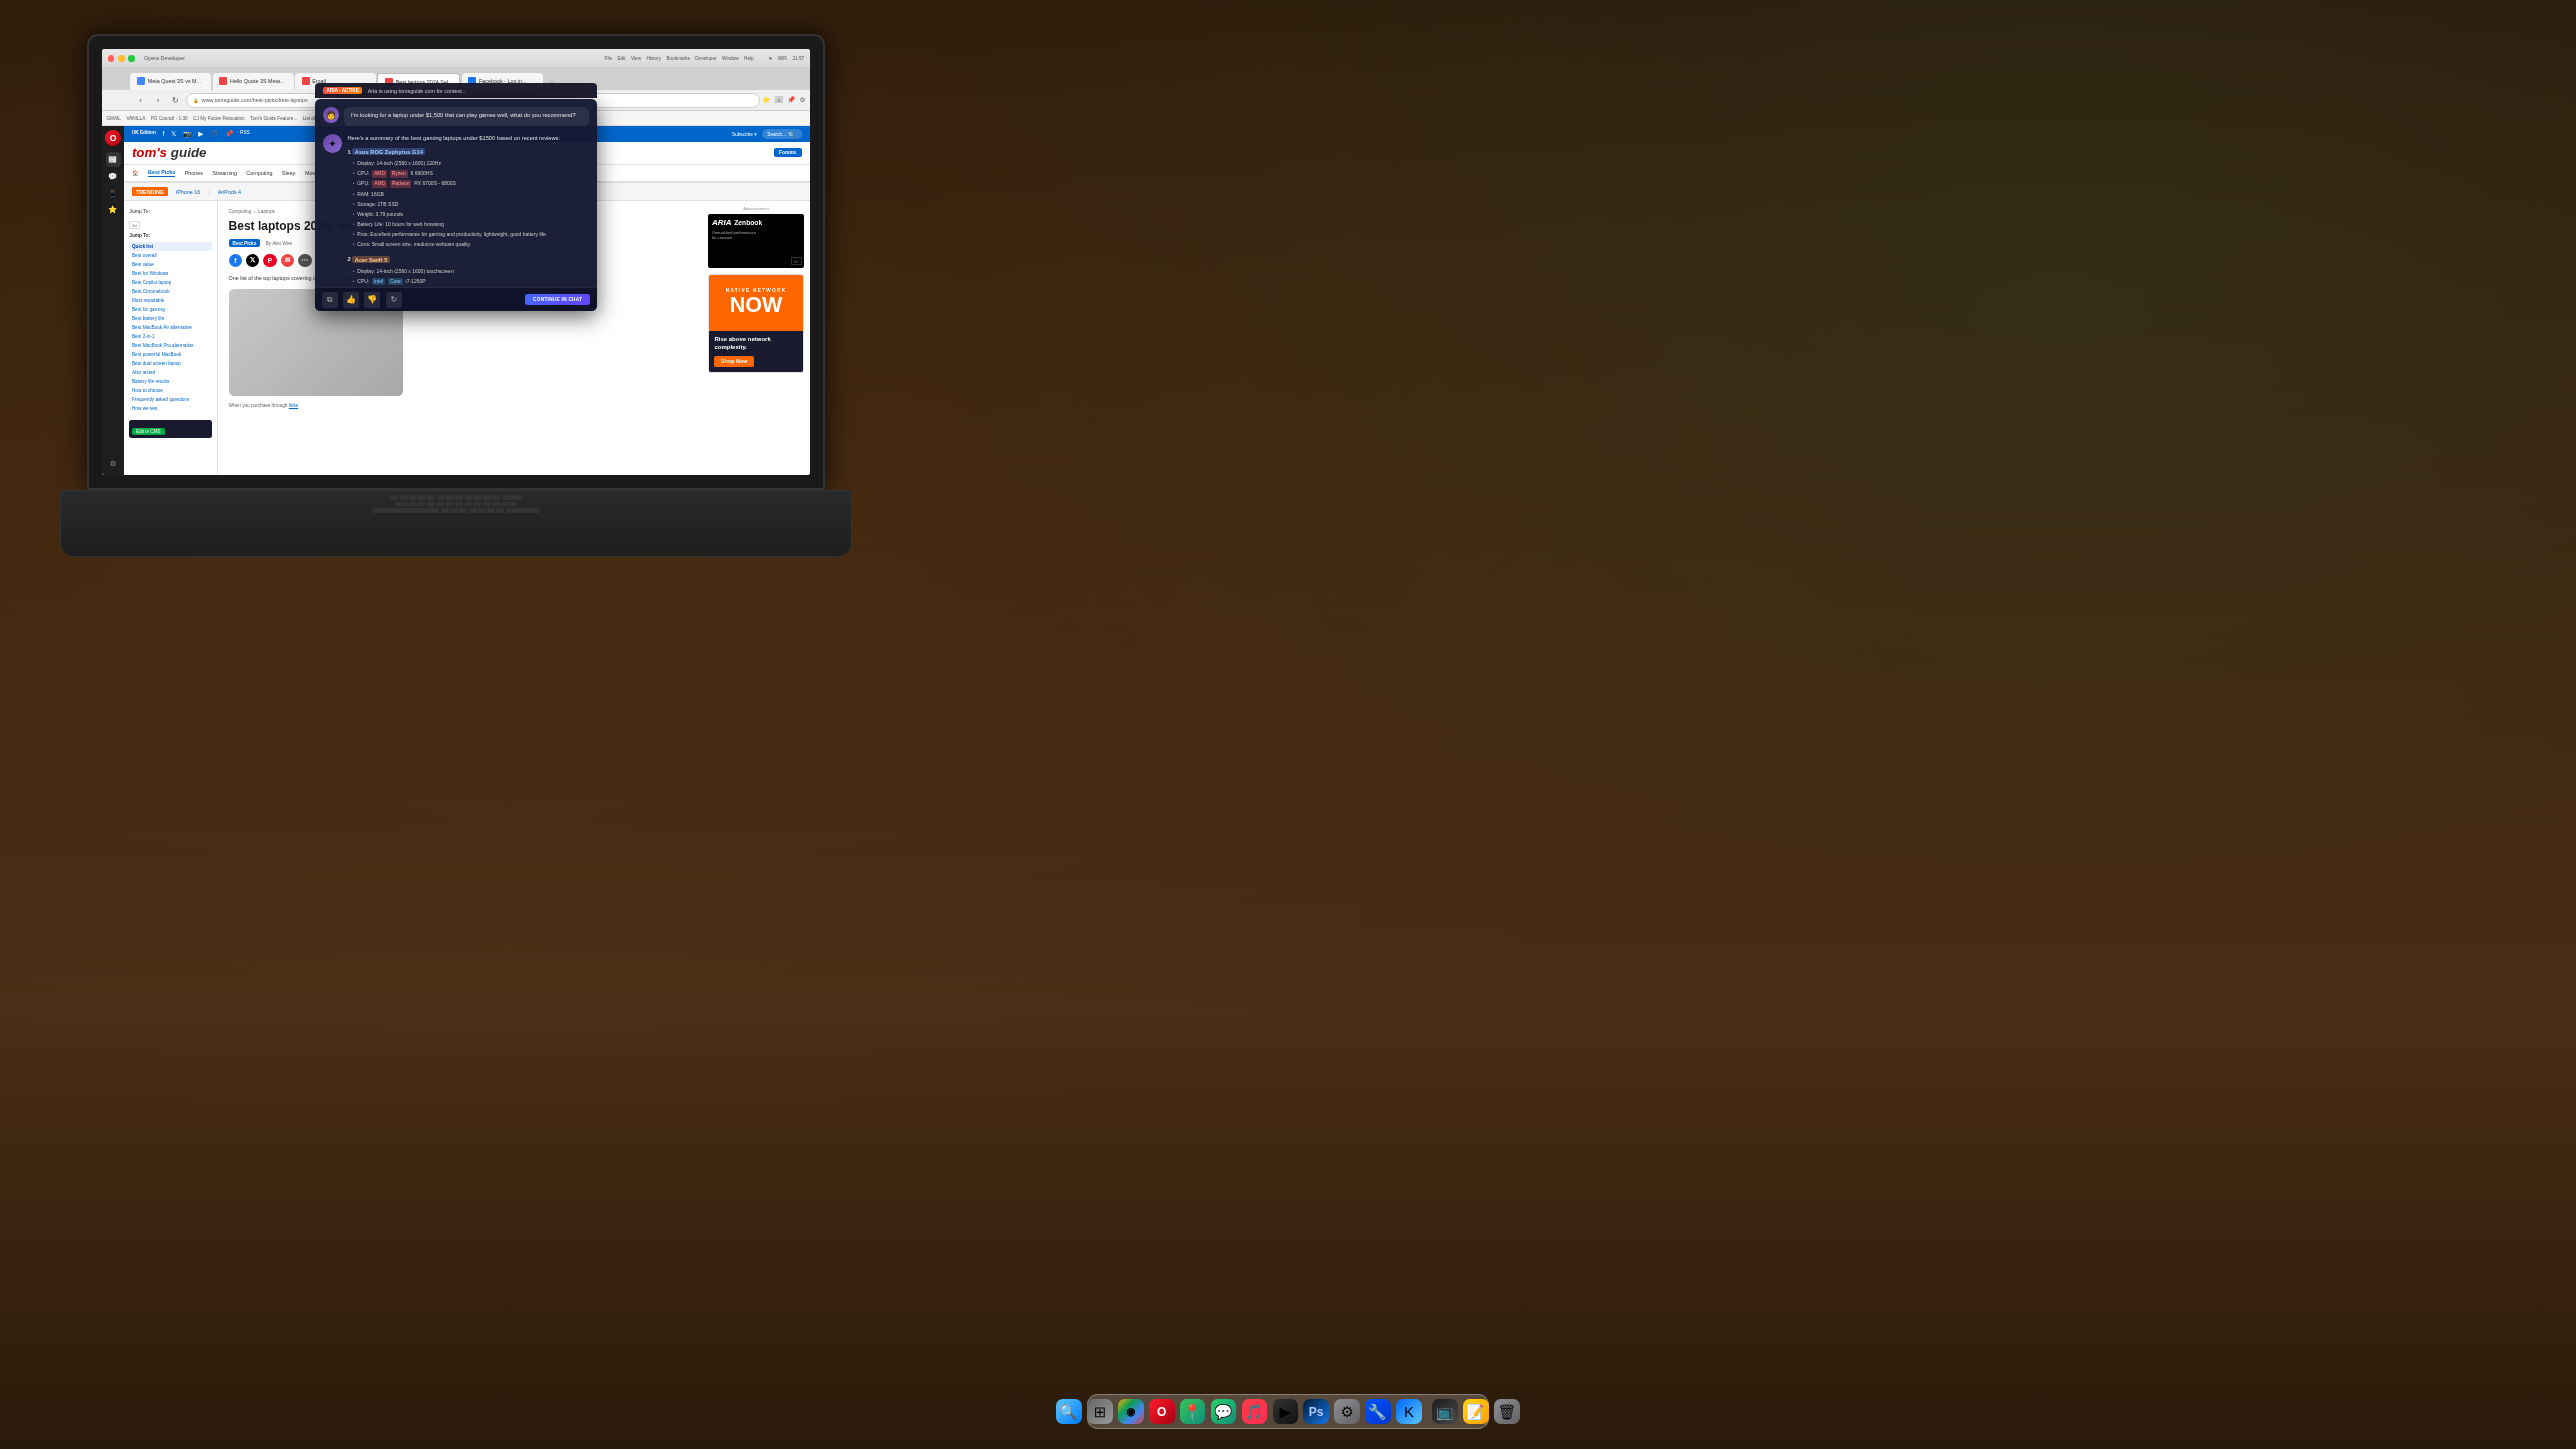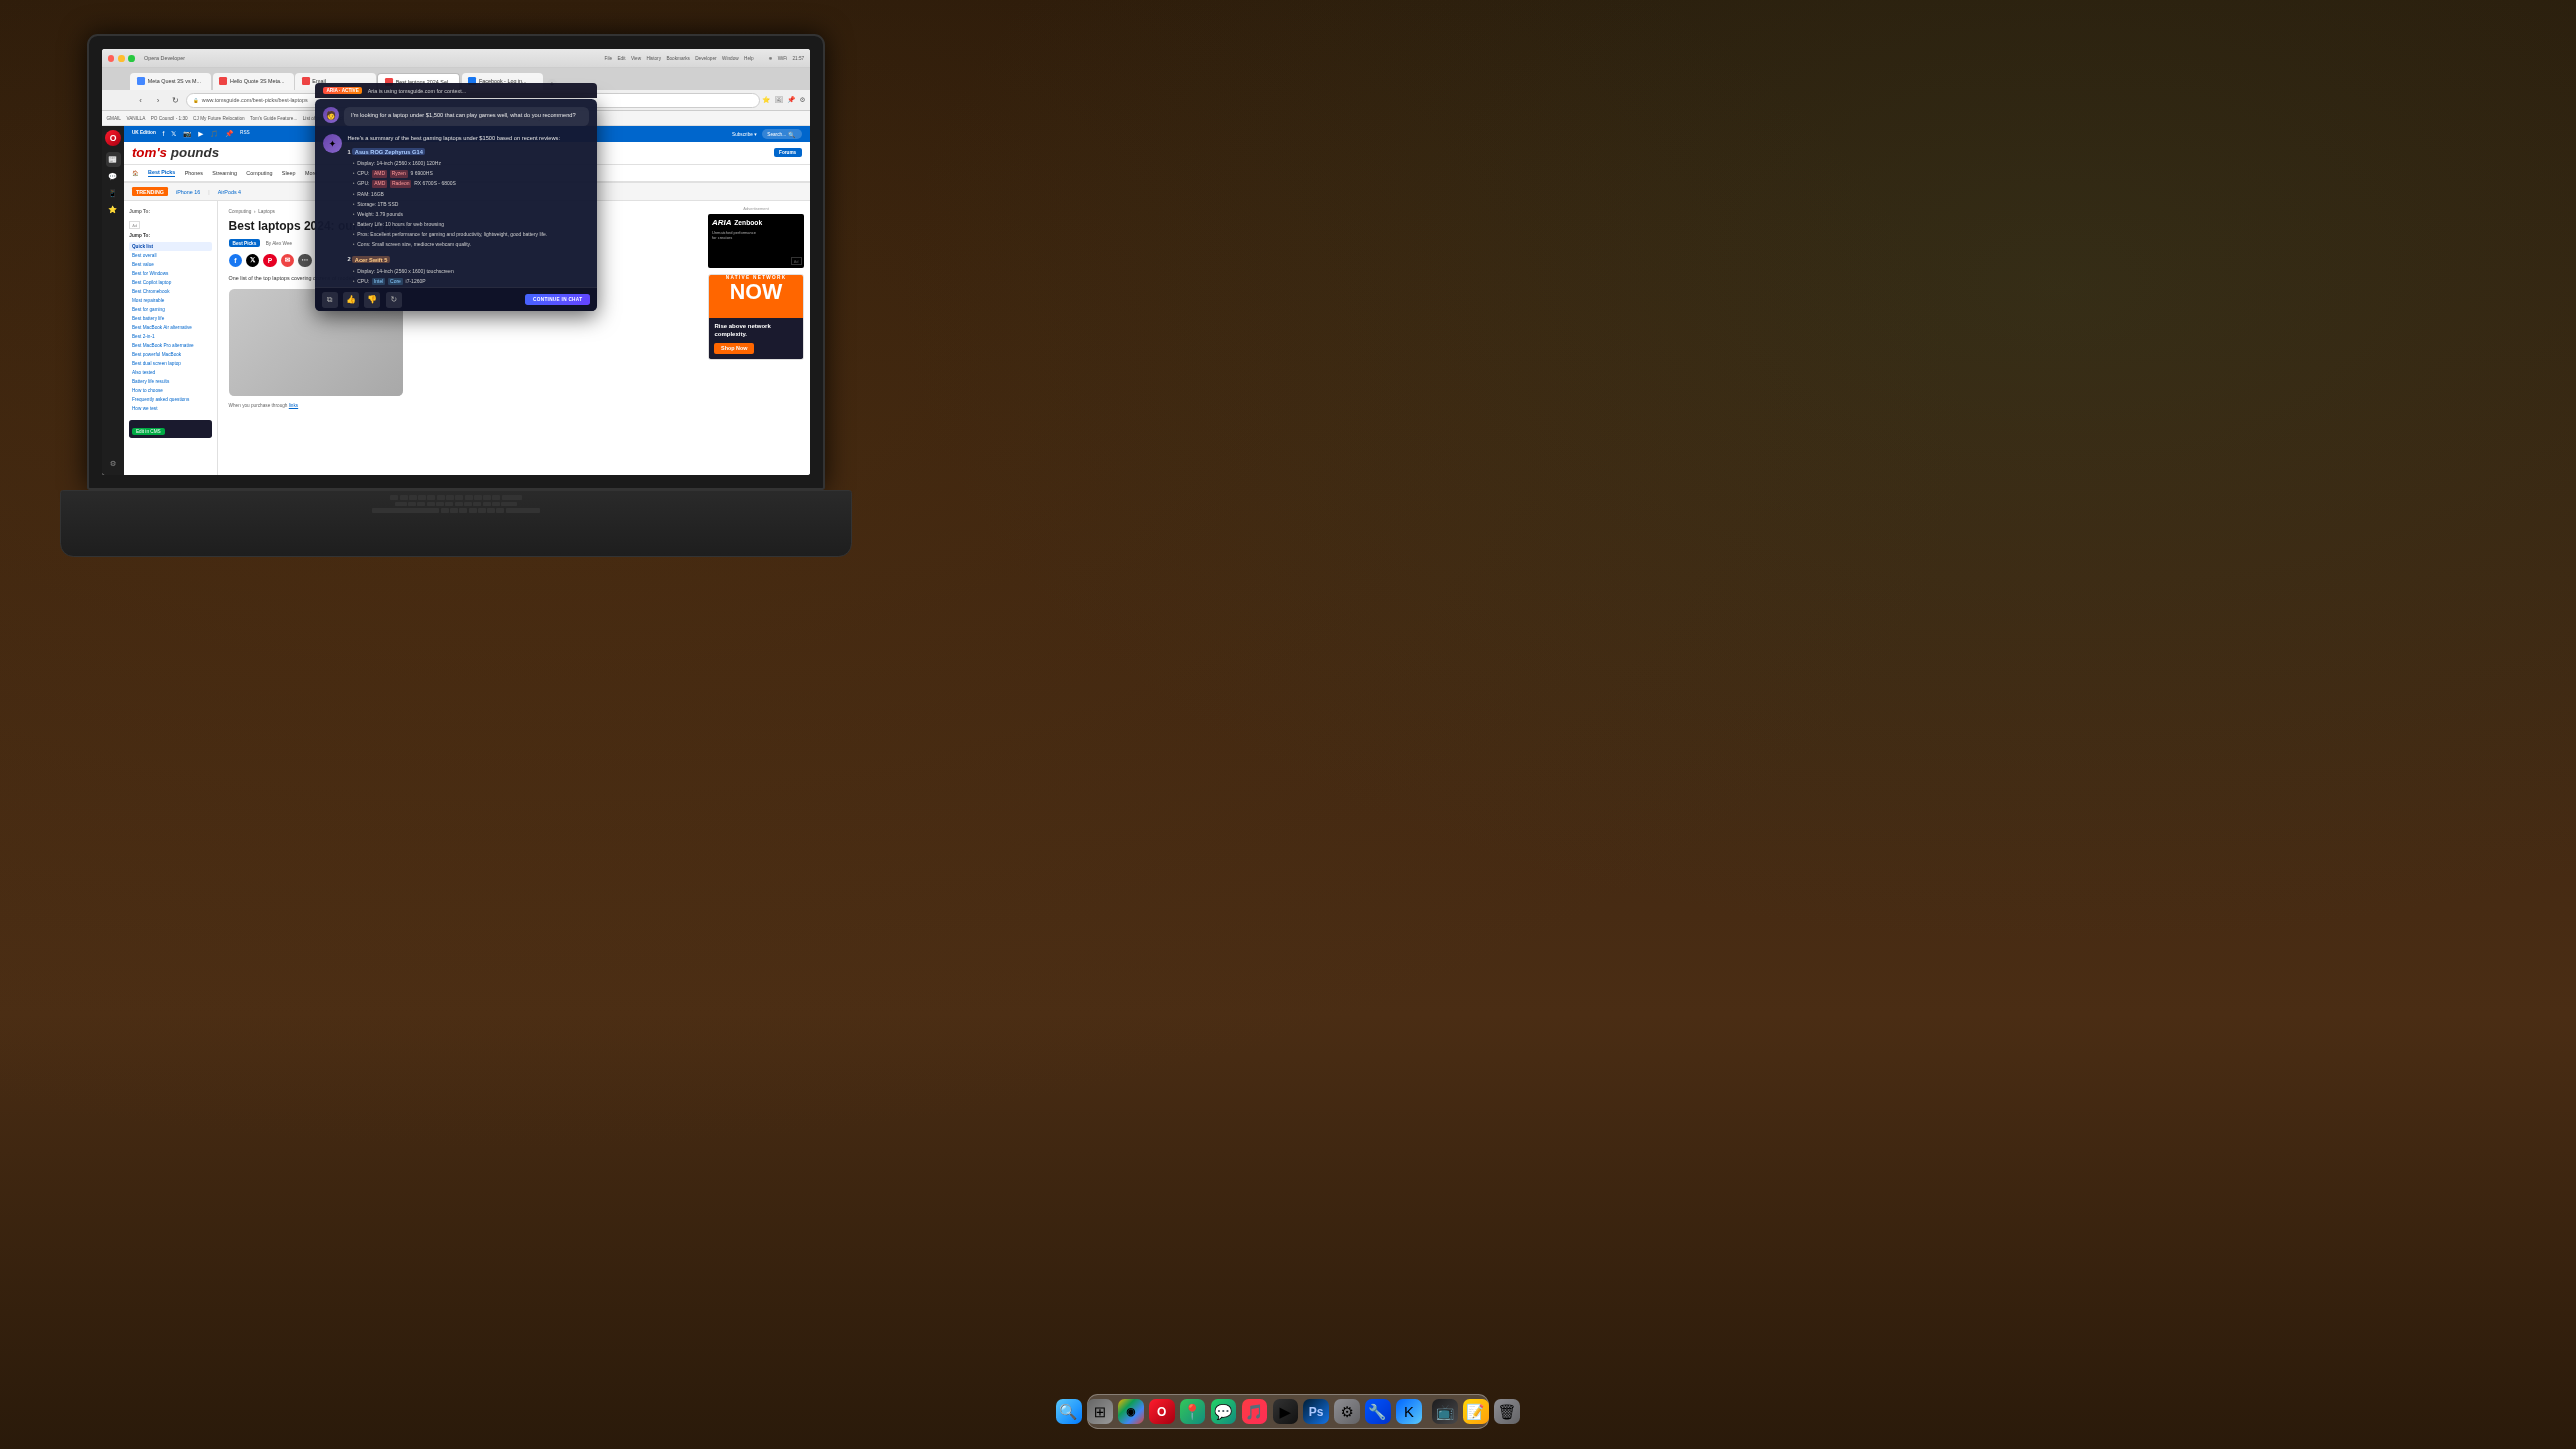--- a/index.html
+++ b/index.html
@@ -352,23 +352,23 @@
     
     .now-ad {
       background: #fff;
       border: 0.7px solid #e0e0e0;
       border-radius: 2.7px;
       overflow: hidden;
     }
 
     .now-ad-top {
       background: #ff6600;
-      height: 43px;
-      display: flex;
-      align-items: flex-start;
+      height: 56px;
+      display: flex;
+      align-items: center;
       justify-content: center;
     }
 
     .now-text {
       font-size: 21.5px;
       font-weight: 900;
       color: #fff;
     }
 
     .now-ad-content {
@@ -802,21 +802,21 @@
                   <span style="font-size:4.7px; color:white;">Subscribe ▾</span>
                   <div style="display:flex; align-items:center; gap:2.7px; background:rgba(255,255,255,0.2); border-radius:8px; padding:1.3px 5.4px;">
                     <span style="font-size:4.7px; color:white;">Search...</span>
                     <span style="font-size:6px; color:white;">🔍</span>
                   </div>
                 </div>
               </div>
 
               <div style="display:flex; align-items:center; justify-content:space-between; padding:2.7px 8px; height:21.5px;">
                 <div style="font-size:13.4px; font-weight:900; color:#cc0000; font-style:italic;">
-                  tom's <span style="color:#333;">pounds</span>
+                  tom's <span style="color:#333;">guide</span>
                 </div>
                 <div class="forums-btn">Forums</div>
               </div>
 
               <div style="height:17.4px; background:#fff; display:flex; align-items:center; padding:0 8px; gap:9.4px; border-top:0.7px solid #e0e0e0;">
                 <span style="font-size:5.4px; color:#333;">🏠</span>
                 <span style="font-size:5.4px; color:#0066cc; font-weight:700; border-bottom:1.3px solid #0066cc; padding-bottom:1.3px;">Best Picks</span>
                 <span style="font-size:5.4px; color:#333;">Phones</span>
                 <span style="font-size:5.4px; color:#333;">Streaming</span>
                 <span style="font-size:5.4px; color:#333;">Computing</span>

